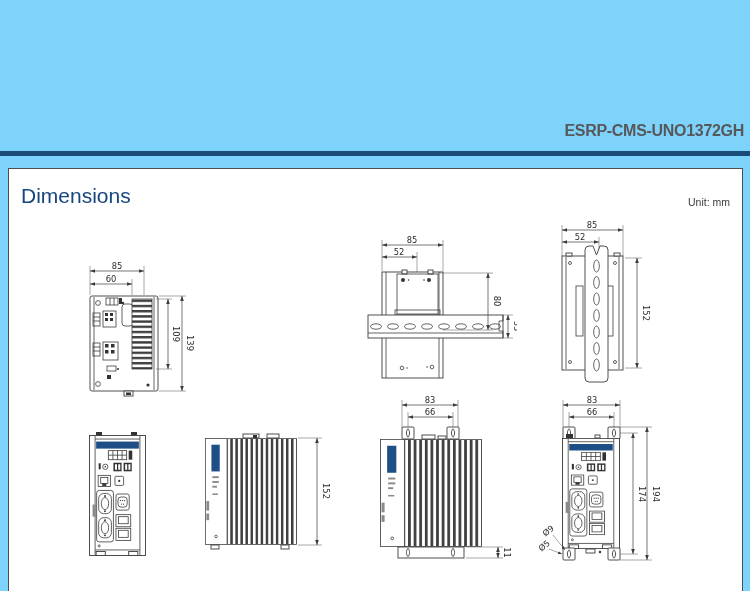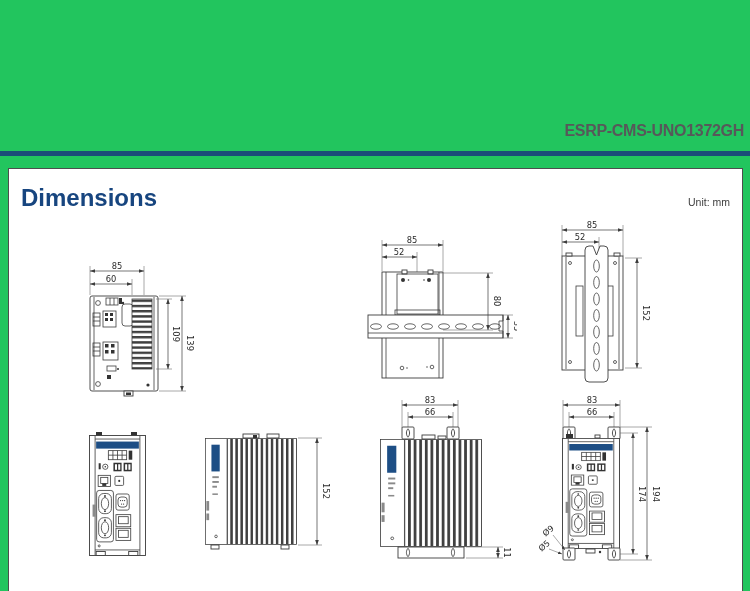--- a/index.html
+++ b/index.html
@@ -1,23 +1,23 @@
 <!DOCTYPE html>
 <html><head>
 <meta charset="utf-8">
 <style>
   html,body{margin:0;padding:0;background:#fff;}
-  .page{position:relative;width:750px;height:591px;background:#22c55e;overflow:hidden;
+  .page{position:relative;width:750px;height:591px;background:#7dd3fc;overflow:hidden;
         font-family:"Liberation Sans",sans-serif;}
   .product-title{position:absolute;top:122px;right:6px;font-size:16px;font-weight:bold;
         color:#57585A;letter-spacing:-0.3px;}
   .blue-rule{position:absolute;left:0;top:151px;width:750px;height:5px;background:#1B4C78;}
   .panel{position:absolute;left:8px;top:168px;width:733px;height:440px;
         border:1.5px solid #4d4d4d;background:#fff;}
-  .section-title{position:absolute;left:21px;top:184px;font-size:24px;font-weight:bold;
+  .section-title{position:absolute;left:21px;top:184px;font-size:21px;font-weight:normal;
         color:#17457F;}
   .unit-label{position:absolute;top:196px;right:20px;font-size:10.5px;color:#3c3c3c;padding-left:19px;}
   .vw{position:absolute;}
   svg .ol{fill:none;stroke:#3c3c3c;stroke-width:0.8;}
   svg .of{fill:#fff;stroke:#3c3c3c;stroke-width:0.9;}
   svg .dk{fill:#333;stroke:none;}
   svg .gy{fill:#8a8a8a;stroke:none;}
   svg .xl{stroke:#616161;stroke-width:0.55;fill:none;}
   svg .dl{stroke:#3c3c3c;stroke-width:0.7;fill:none;}
   svg text.dim{font-family:"DejaVu Sans",sans-serif;font-size:8.3px;fill:#2b2b2b;text-anchor:middle;}

